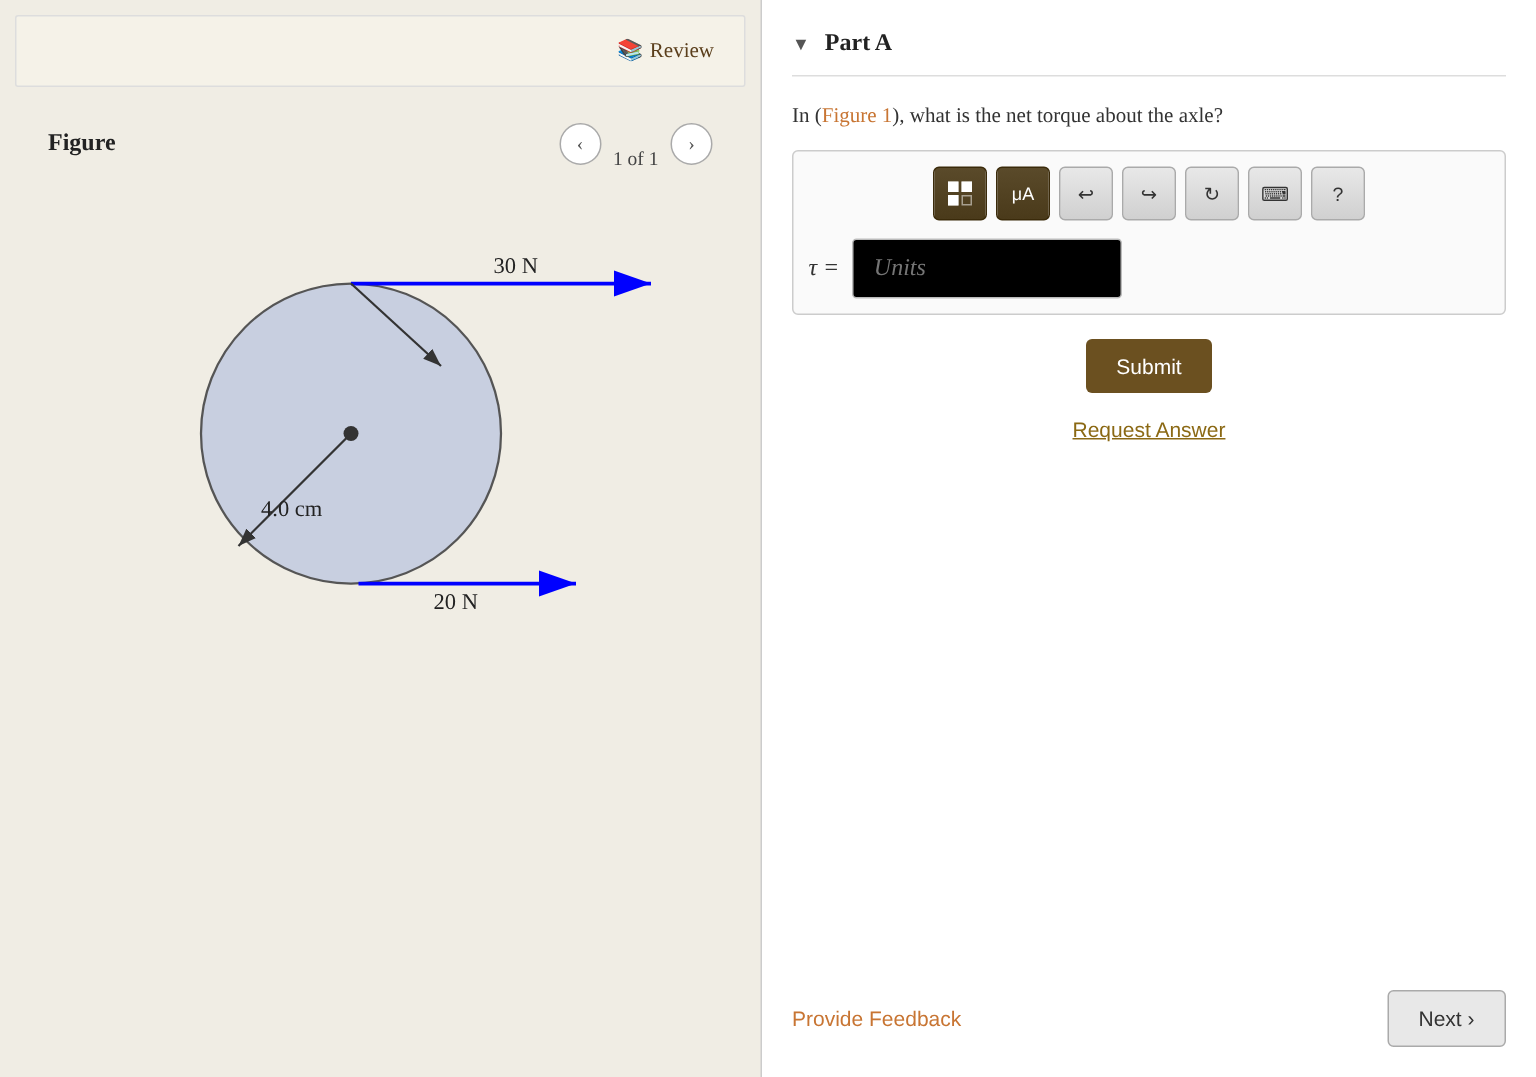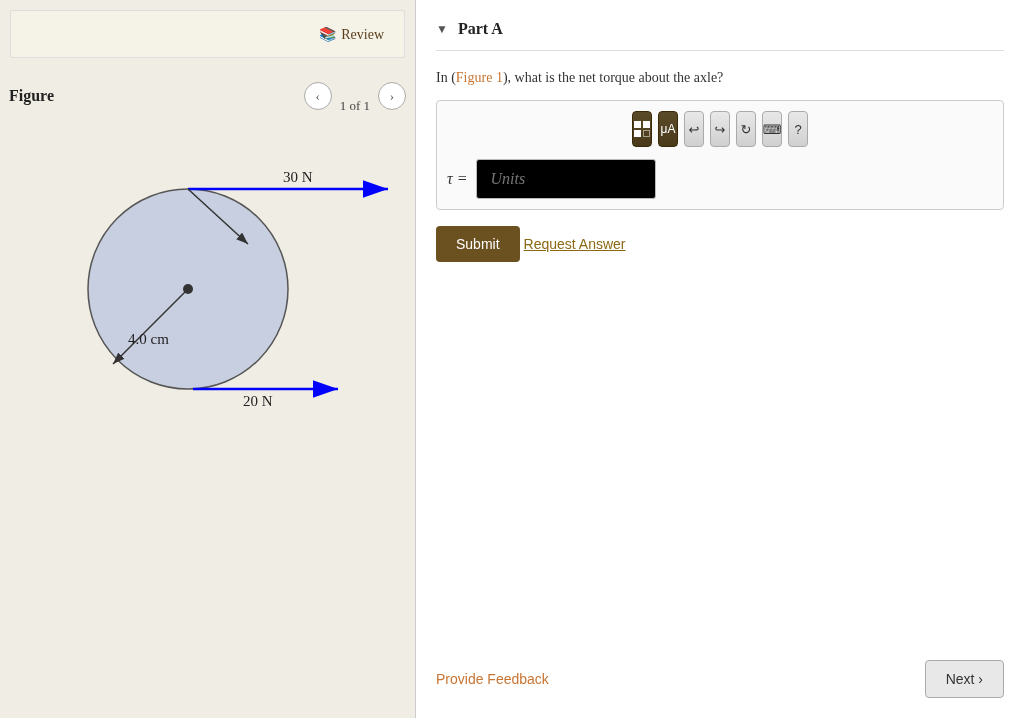--- a/index.html
+++ b/index.html
@@ -7,21 +7,21 @@
       font-family: Georgia, 'Times New Roman', serif;
       background: #f0ede4;
       display: flex;
       height: 718px;
       width: 1024px;
       overflow: hidden;
     }
 
     
     .left-panel {
-      width: 416px;
+      width: 508px;
       background: #f0ede4;
       border-right: 1px solid #ccc;
       display: flex;
       flex-direction: column;
       position: relative;
     }
 
     .review-bar {
       background: #f5f2e8;
       border: 1px solid #ddd;
@@ -30,21 +30,21 @@
       margin: 10px;
       border-radius: 2px;
     }
 
     .review-bar span {
       color: #5a3e1b;
       font-size: 14px;
     }
 
     .figure-section {
-      padding: 10px 9px;
+      padding: 10px 32px;
       flex: 1;
     }
 
     .figure-header {
       display: flex;
       align-items: center;
       justify-content: space-between;
       margin-bottom: 20px;
     }
 
@@ -146,21 +146,21 @@
 
     .toolbar {
       display: flex;
       align-items: center;
       gap: 6px;
       margin-bottom: 12px;
       justify-content: center;
     }
 
     .toolbar-btn {
-      width: 20px;
+      width: 36px;
       height: 36px;
       border: 1px solid #aaa;
       border-radius: 4px;
       background: linear-gradient(to bottom, #e8e8e8, #d0d0d0);
       display: flex;
       align-items: center;
       justify-content: center;
       cursor: pointer;
       font-size: 13px;
       color: #333;
@@ -207,22 +207,23 @@
       color: #999;
       background: #000000;
       width: 180px;
       outline: none;
       font-family: Georgia, serif;
     }
 
     .submit-row {
       display: flex;
       align-items: center;
-      gap: 4px;
+      gap: 16px;
       margin-bottom: 30px;
+      flex-direction: column;
     }
 
     .submit-btn {
       background: #6b5020;
       color: #fff;
       border: none;
       border-radius: 4px;
       padding: 10px 20px;
       font-size: 14px;
       cursor: pointer;

